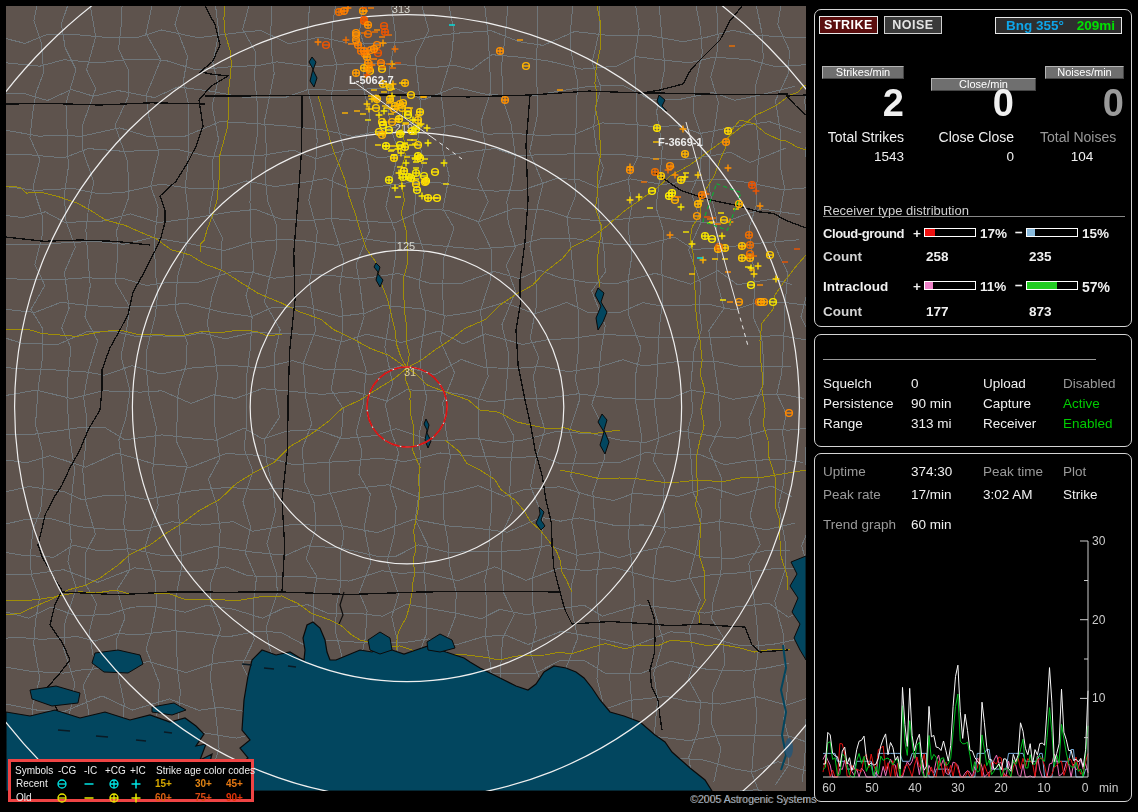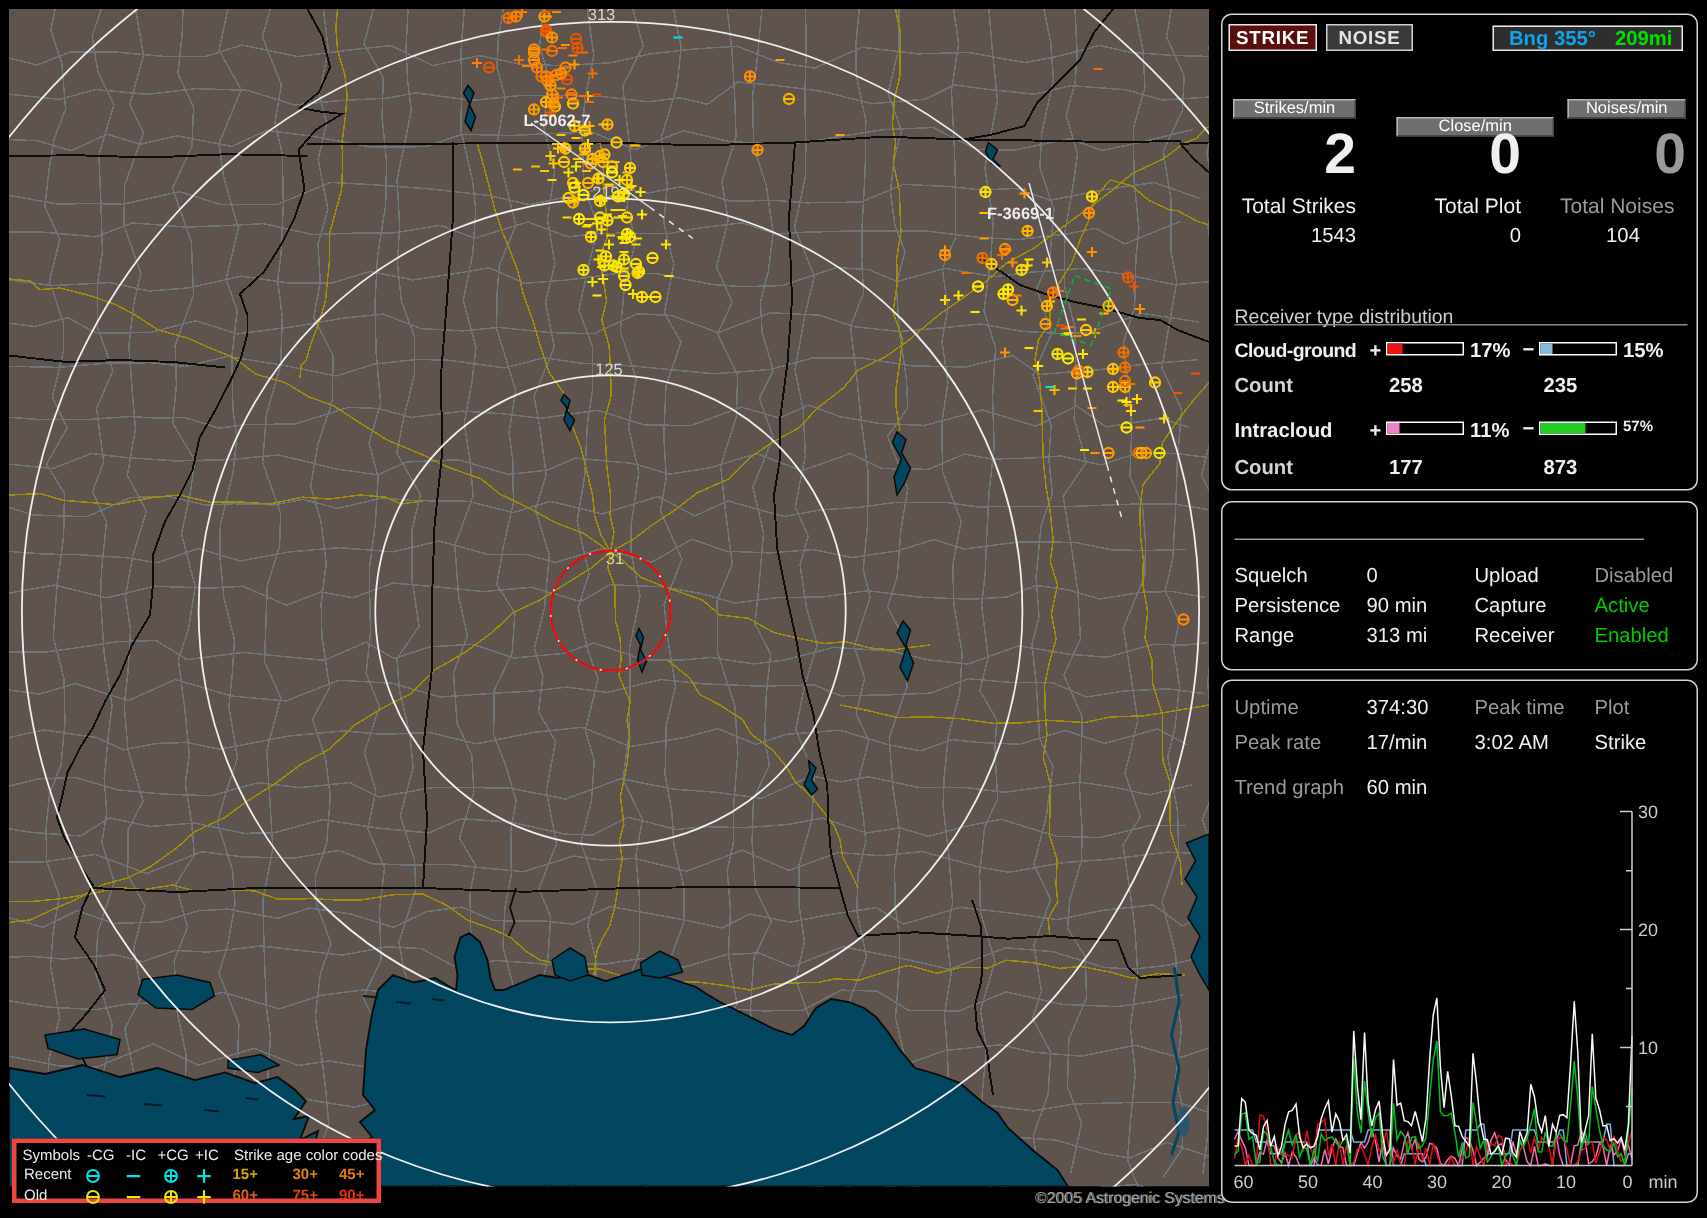--- a/index.html
+++ b/index.html
@@ -523,21 +523,21 @@
    <span style="color:#0ea5e9;position:absolute;left:10px">Bng 355°</span>
       <span style="color:#00e000;position:absolute;right:6px">209mi</span>
     </div>
  <div class="chip" style="left:7px;top:56px;width:82px">Strikes/min</div>
  <div class="chip" style="left:116px;top:68px;width:105px">Close/min</div>
  <div class="chip" style="left:230px;top:56px;width:79px">Noises/min</div>
  <div class="ab b wh" style="left:4px;top:72px;width:85px;font-size:38px;text-align:right">2</div>
  <div class="ab b wh" style="left:115px;top:72px;width:84px;font-size:38px;text-align:right">0</div>
  <div class="ab b gy" style="left:225px;top:72px;width:84px;font-size:38px;text-align:right">0</div>
  <div class="ab wh" style="left:4px;top:119px;width:85px;font-size:14px;text-align:right">Total Strikes</div>
- <div class="ab wh" style="left:115px;top:119px;width:84px;font-size:14px;text-align:right">Total Plot</div>
+ <div class="ab wh" style="left:115px;top:119px;width:84px;font-size:14px;text-align:right">Close Close</div>
  <div class="ab gy" style="left:225px;top:119px;width:84px;font-size:14px;text-align:left">Total Noises</div>
  <div class="ab wh" style="left:4px;top:139px;width:85px;font-size:13.5px;text-align:right">1543</div>
  <div class="ab wh" style="left:115px;top:139px;width:84px;font-size:13.5px;text-align:right">0</div>
  <div class="ab wh" style="left:225px;top:139px;width:84px;font-size:13.5px;text-align:center">104</div>
  <div class="ab" style="left:8px;top:193px;font-size:13px;color:#cfcfcf">Receiver type distribution</div>
  <div class="ab" style="left:8px;top:206px;width:302px;border-top:1px solid #888"></div>
  <div class="ab b wh" style="left:8px;top:216px;font-size:13px;letter-spacing:-.4px">Cloud-ground</div>
  <div class="ab b wh" style="left:98px;top:216px;font-size:13.5px">+</div>
  <div class="bar" style="left:109px;top:218px">
       <i style="width:10px;background:#ee1111"></i>
@@ -554,21 +554,21 @@
  <div class="ab b wh" style="left:8px;top:269px;font-size:13.5px">Intracloud</div>
  <div class="ab b wh" style="left:98px;top:269px;font-size:13.5px">+</div>
  <div class="bar" style="left:109px;top:271px">
       <i style="width:8px;background:#ee82c8"></i>
     </div>
  <div class="ab b wh" style="left:165px;top:269px;font-size:13.5px">11%</div>
  <div class="ab b wh" style="left:200px;top:268px;font-size:13.5px">−</div>
  <div class="bar" style="left:211px;top:271px">
       <i style="width:30px;background:#22cc22"></i>
     </div>
- <div class="ab b wh" style="left:267px;top:269px;font-size:10px">57%</div>
+ <div class="ab b wh" style="left:267px;top:269px;font-size:14px">57%</div>
  <div class="ab b" style="left:8px;top:294px;font-size:13.5px;color:#d4d4d4">Count</div>
  <div class="ab b wh" style="left:111px;top:294px;font-size:13.5px">177</div>
  <div class="ab b wh" style="left:214px;top:294px;font-size:13.5px">873</div>
 </div>
 
 <div class="panel" style="top:334px;height:113px">
  <div class="ab" style="left:8px;top:24px;width:273px;border-top:1px solid #9a9a9a"></div>
  <div class="ab wh" style="left:8px;top:41px;font-size:13.5px">Squelch</div>
  <div class="ab wh" style="left:96px;top:41px;font-size:13.5px">0</div>
  <div class="ab wh" style="left:168px;top:41px;font-size:13.5px">Upload</div>

